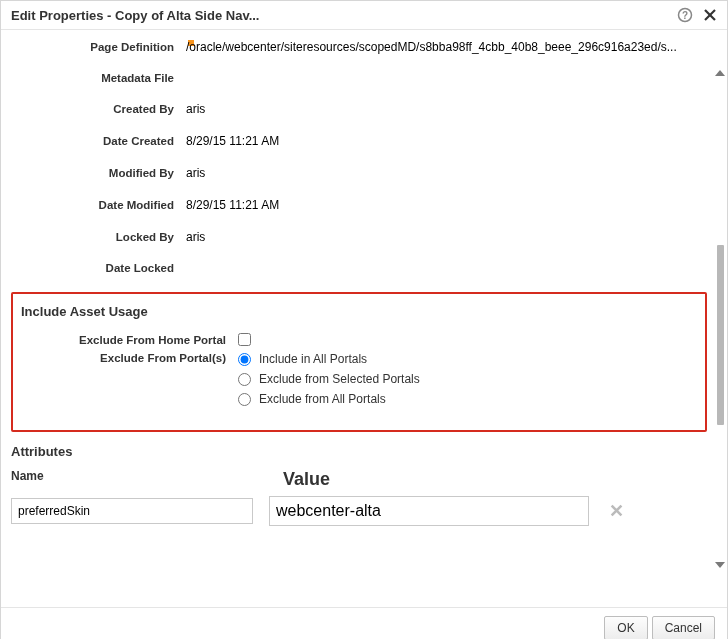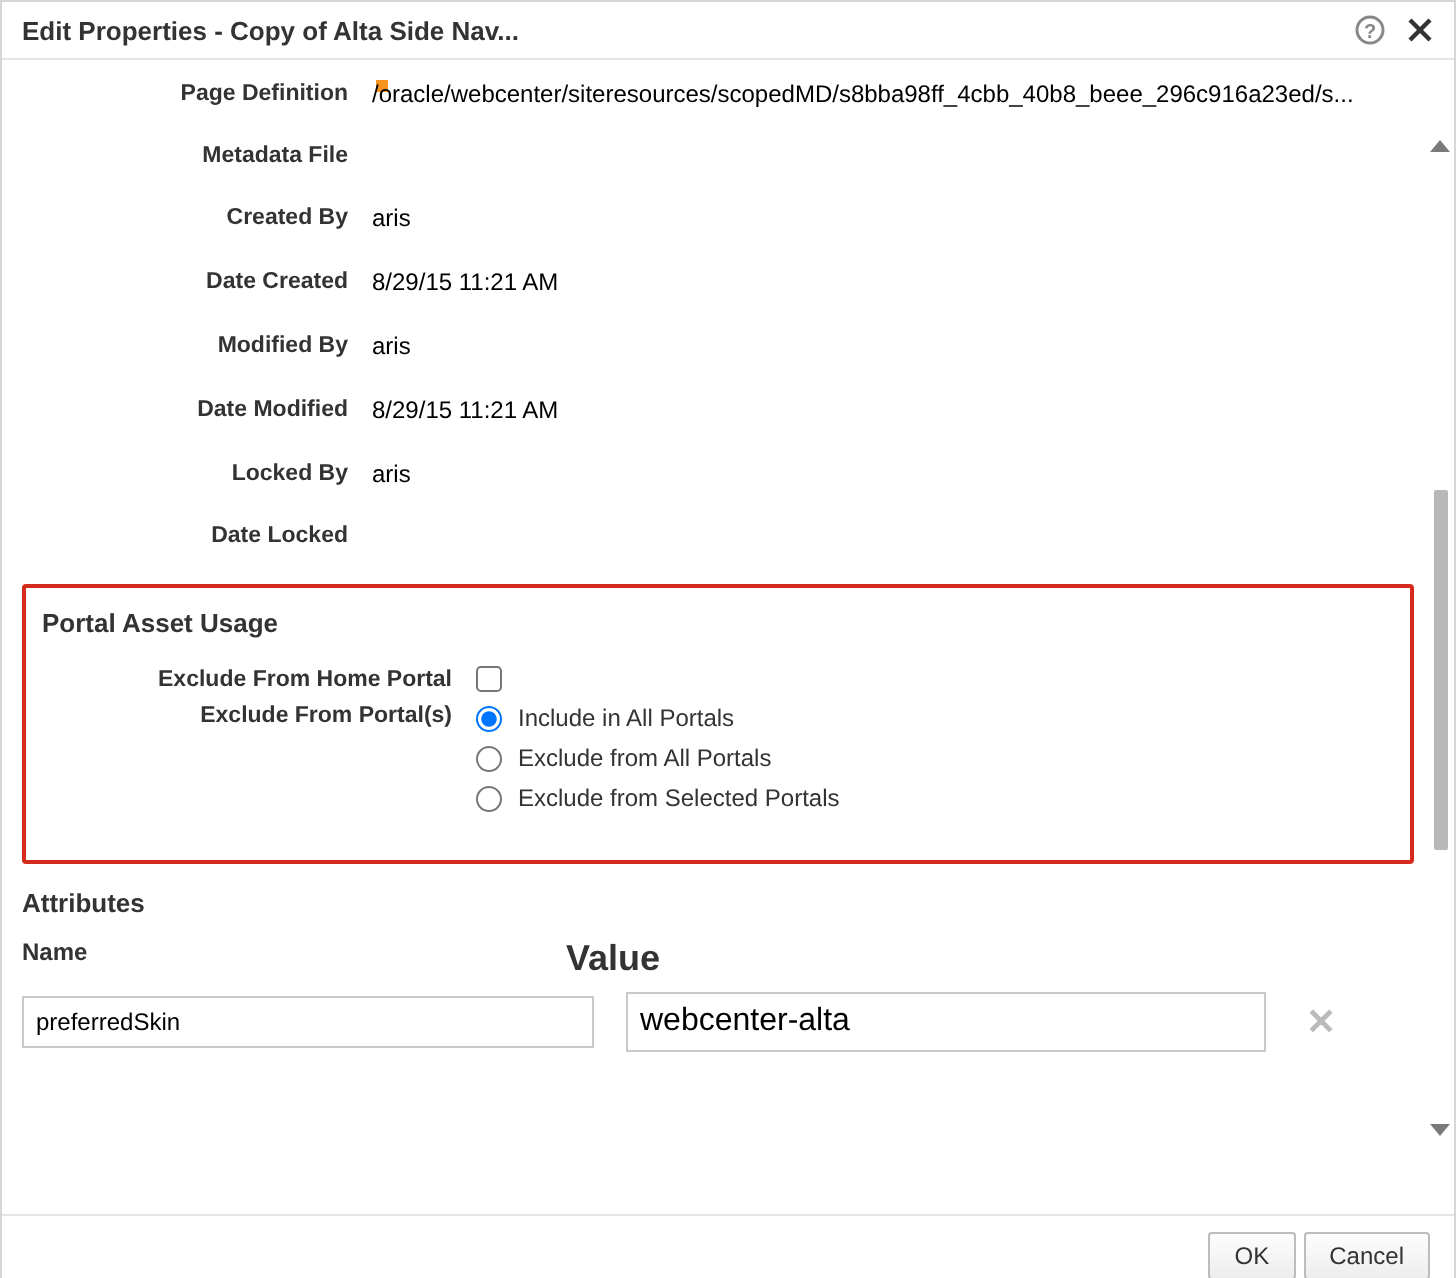--- a/index.html
+++ b/index.html
@@ -29,21 +29,21 @@
     .field-row .prop-label { width: 217px; }
     .radio-row { display: flex; align-items: flex-end; margin-bottom: 6px; gap: 8px; }
     .radio-row input[type="radio"] { margin: 0; }
     .radio-label { font-size: 12px; color: #333; }
     .attr-section { margin-top: 8px; }
     .attr-title { font-weight: bold; font-size: 13px; margin-bottom: 10px; }
     .attr-headers { display: flex; gap: 16px; margin-bottom: 6px; }
     .attr-headers .h1 { width: 256px; font-weight: bold; font-size: 12px; }
     .attr-headers .h2 { width: 320px; font-weight: bold; font-size: 18px; }
     .attr-row { display: flex; gap: 16px; align-items: center; }
-    .attr-input { width: 286px; padding: 5px 6px; border: 1px solid #c9c9c9; font-size: 12px; background:#fff; }
+    .attr-input { width: 242px; padding: 5px 6px; border: 1px solid #c9c9c9; font-size: 12px; background:#fff; }
     .attr-value { width: 320px; padding: 5px 6px; border: 1px solid #c9c9c9; font-size: 16px; background:#fff; }
     .remove-x { color: #bbb; font-size: 18px; font-weight: bold; cursor: pointer; padding: 0 4px; }
     .footer { display: flex; justify-content: flex-end; gap: 4px; padding: 8px 12px; border-top: 1px solid #e5e5e5; margin-top: 24px; }
     .btn { padding: 4px 12px; border: 1px solid #bdbdbd; background: linear-gradient(#fdfdfd,#ededed); font-size: 12px; cursor: pointer; border-radius: 2px; color:#333; }
     input[type="checkbox"] { width: 13px; height: 13px; }
   </style>
 </head>
 <body>
 
 <div class="dialog">
@@ -96,39 +96,39 @@
       <div class="prop-row">
         <div class="prop-label">Locked By</div>
         <div class="prop-value">aris</div>
       </div>
       <div class="prop-row">
         <div class="prop-label">Date Locked</div>
         <div class="prop-value"></div>
       </div>
 
       <div class="exclude-box">
-        <div class="section-title">Portal Asset Usage</div>
+        <div class="section-title">Include Asset Usage</div>
         <div class="field-row">
           <div class="prop-label">Exclude From Home Portal</div>
           <input type="checkbox" style="">
         </div>
         <div class="field-row" style="align-items:flex-start;">
           <div class="prop-label">Exclude From Portal(s)</div>
           <div>
             <div class="radio-row">
               <input type="radio" name="portals" checked="" style="">
               <span class="radio-label">Include in All Portals</span>
             </div>
             <div class="radio-row">
               <input type="radio" name="portals" style="">
-              <span class="radio-label">Exclude from All Portals</span>
+              <span class="radio-label">Exclude from Selected Portals</span>
             </div>
             <div class="radio-row">
               <input type="radio" name="portals" style="">
-              <span class="radio-label">Exclude from Selected Portals</span>
+              <span class="radio-label">Exclude from All Portals</span>
             </div>
           </div>
         </div>
       </div>
 
       <div class="attr-section">
         <div class="attr-title">Attributes</div>
         <div class="attr-headers">
           <div class="h1">Name</div>
           <div class="h2">Value</div>

